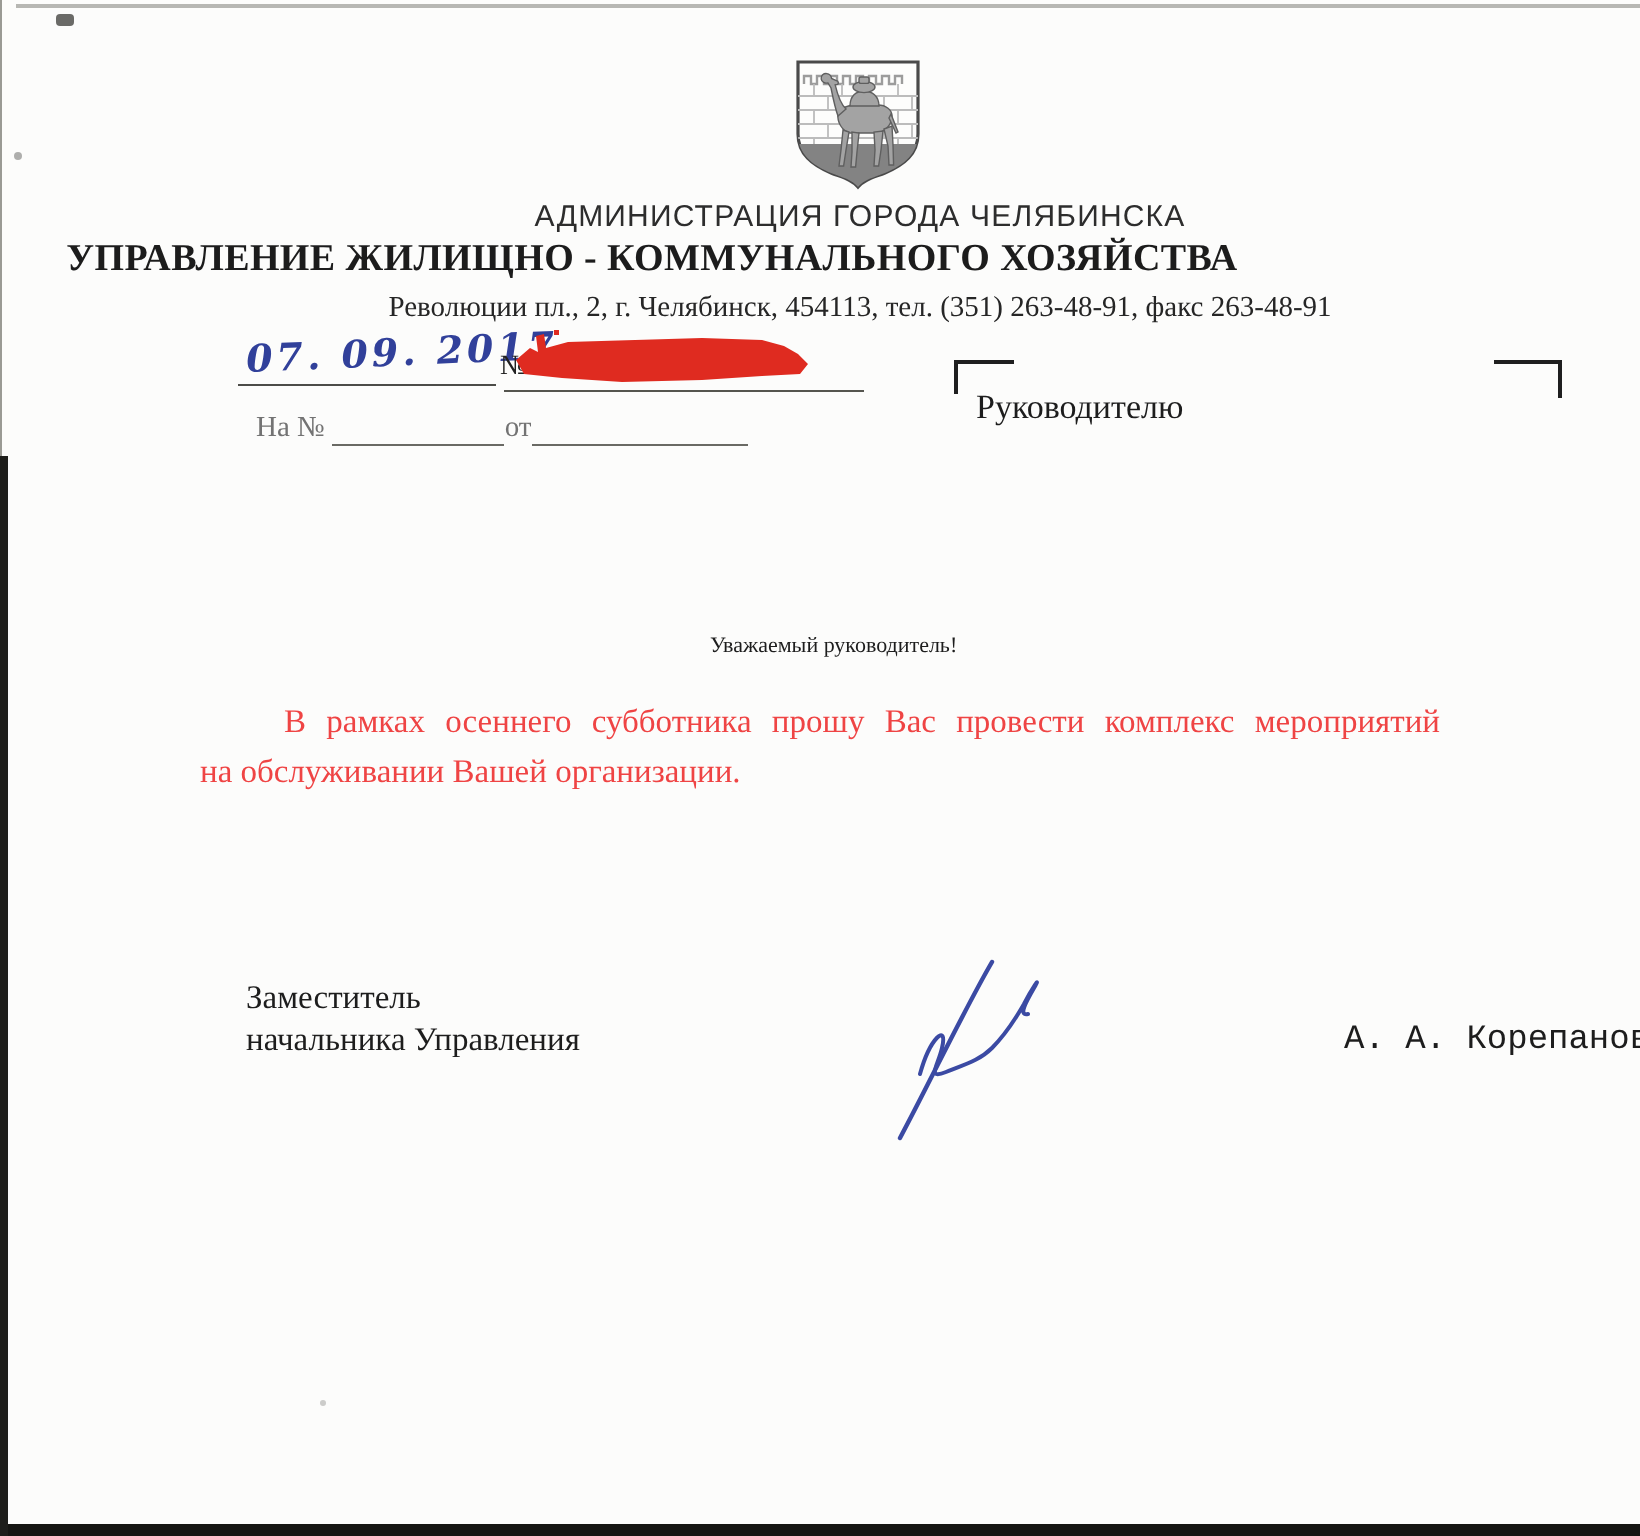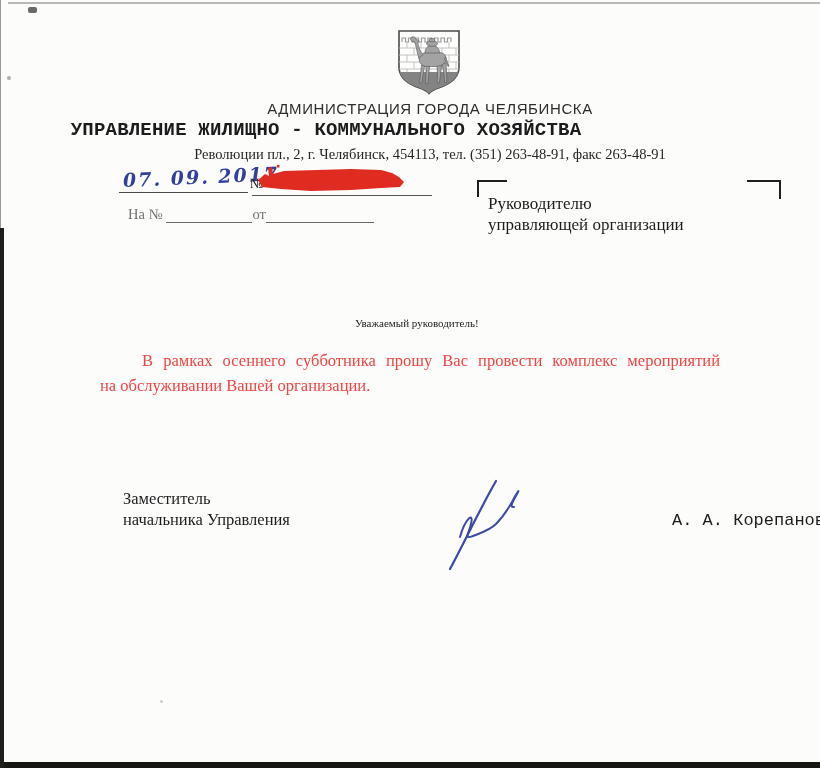--- a/index.html
+++ b/index.html
@@ -22,21 +22,21 @@
 
   
   .emblem{position:absolute; left:393px; top:27px;}
   .org-parent{
     position:absolute; left:0; top:100px; width:820px; text-align:center;
     transform:translateX(20px);
     font-family:"Liberation Sans", sans-serif; font-size:15px; letter-spacing:.6px; color:#2d2d2d;
   }
   .org-name{
     position:absolute; left:0; top:119px; width:652px; text-align:center;
-    font-family:Liberation Mono, monospace; font-weight:bold; font-size:19px;
+    font-family:Liberation Serif, serif; font-weight:bold; font-size:19px;
     letter-spacing:.2px; color:#1c1c1c;
   }
   .address-line{
     position:absolute; left:0; top:146px; width:820px; text-align:center;
     transform:translateX(20px); font-size:14.5px; color:#262626;
   }
 
   
   .hand-date{
     position:absolute; left:123px; top:166px; width:140px;
@@ -161,21 +161,20 @@
     <span class="blank blank-a"></span>
     <span>от</span>
     <span class="blank blank-b"></span>
   </div>
 
   <div class="recipient">
     <div class="corner corner-left"></div>
     <div class="corner corner-right"></div>
     <div class="recipient-text">
       <div>Руководителю</div>
-      <div>управляющей организации</div>
     </div>
   </div>
 
   <div class="salutation">Уважаемый руководитель!</div>
   <div class="body-text">
     <div class="bline indent">В рамках осеннего субботника прошу Вас провести комплекс мероприятий</div>
     <div class="bline last">на обслуживании Вашей организации.</div>
   </div>
 
   <div class="signer-title">

